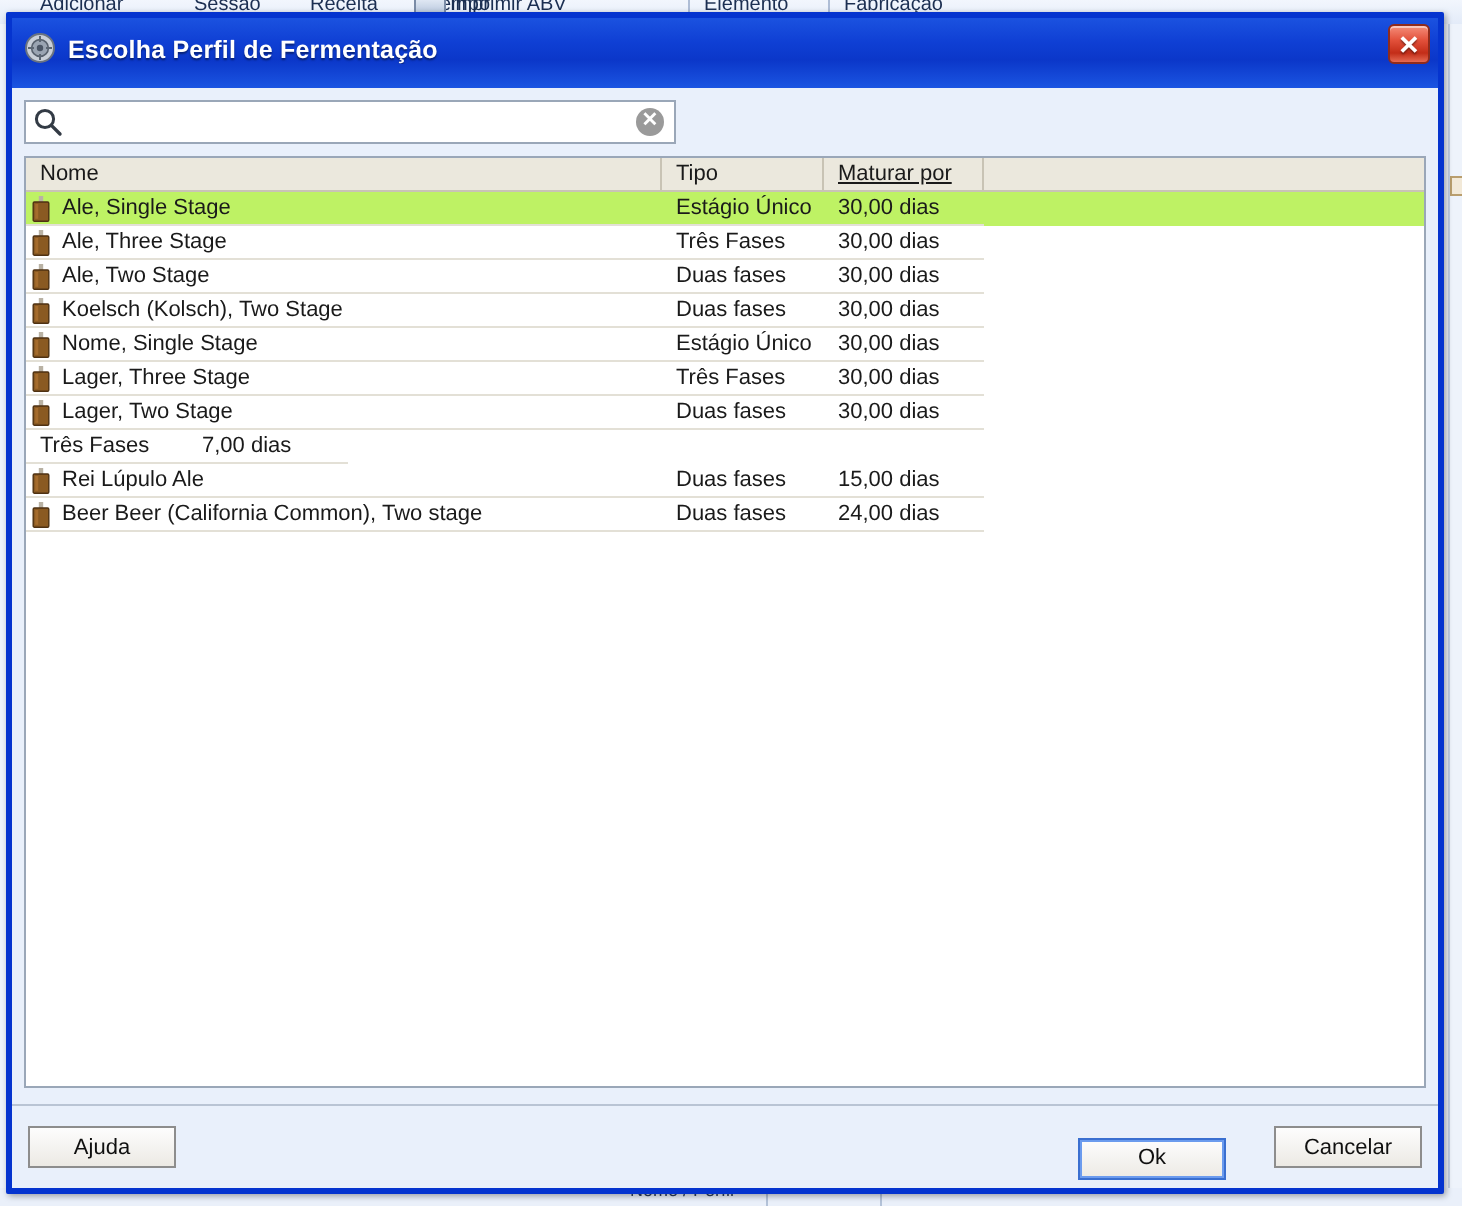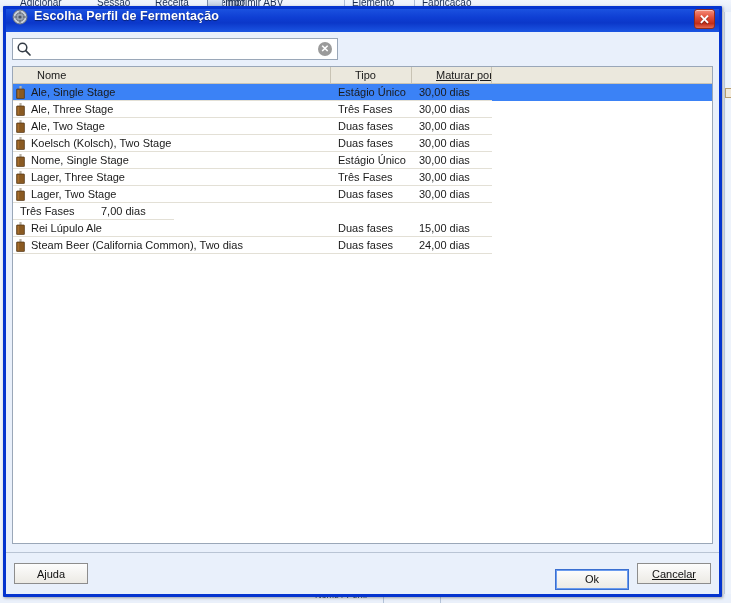--- a/index.html
+++ b/index.html
@@ -99,22 +99,22 @@
     display: flex;
     flex-direction: column;
     box-shadow: 1px 1px 3px rgba(0,0,0,.35);
   }
 
   .titlebar {
     height: 23px;
     min-height: 23px;
     background: linear-gradient(to bottom, #1b52e0 0%, #0f3fd4 35%, #0b37c9 60%, #1b55e2 100%);
     display: flex;
-    align-items: flex-start;
-    padding: 0 2px 0 6px;
+    align-items: flex-end;
+    padding: 0 2px 12px 6px;
     position: relative;
   }
   .title-icon {
     width: 16px; height: 16px;
     margin-right: 6px;
     position: relative;
     flex: 0 0 auto;
   }
   .title-text {
     color: #ffffff;
@@ -217,41 +217,41 @@
     display: flex;
     height: 17px;
     background: #ebe8dd;
     border-bottom: 1px solid #c9c4b6;
     box-sizing: border-box;
     font-size: 11px;
     color: #1a1a1a;
   }
   .hcell {
     box-sizing: border-box;
-    padding: 1px 0 0 24px;
+    padding: 1px 0 0 7px;
     border-right: 1px solid #c8c3b4;
     white-space: nowrap;
     overflow: hidden;
     height: 16px;
     line-height: 15px;
   }
   .hcell.c-name { width: 318px; }
   .hcell.c-type { width: 81px; }
   .hcell.c-mat  { width: 80px; text-decoration: underline; }
   .hcell.c-rest { flex: 1 1 auto; border-right: none; }
 
   .row {
     display: flex;
     height: 17px;
     align-items: center;
     font-size: 11px;
     color: #1a1a1a;
     box-sizing: border-box;
   }
-  .row.selected .cell { background: #3b82f6; }
+  .row.selected .cell { background: #bef264; }
   .row .cell {
     box-sizing: border-box;
     height: 17px;
     line-height: 17px;
     white-space: nowrap;
     overflow: hidden;
     border-bottom: 1px solid #e3e0d6;
   }
   .cell.c-name {
     width: 318px;
@@ -294,21 +294,21 @@
     cursor: pointer;
     padding: 0 10px;
     box-sizing: border-box;
   }
   .btn.default {
     border: 1px solid #3a6fd0;
     box-shadow: 0 0 0 1px #6b9bee inset;
     margin-top: 11px;
   }
   .spacer { flex: 1 1 auto; }
-  .btn + .btn { margin-left: 8px; text-decoration: underline; }
+  .btn + .btn { margin-left: 24px; }
 </style>
 </head>
 <body>
 
 <div id="backdrop">
 
   <div class="bg-toolbar">
     <span class="bg-toolbar-text" style="left:20px;">Adicionar</span>
     <span class="bg-toolbar-text" style="left:97px;">Sessão</span>
     <span class="bg-toolbar-text" style="left:155px;">Receita</span>
@@ -480,21 +480,21 @@
             <div class="cell c-mat">15,00 dias</div>
             <div class="cell c-rest"></div>
           </div>
           <div class="row">
             <div class="cell c-name">
               <span class="bottle-icon"><svg width="9" height="13" viewBox="0 0 9 13">
                   <rect x="3.4" y="0" width="2.2" height="3.2" fill="#b9b2a4"></rect>
                   <rect x="0.6" y="3.0" width="7.8" height="9.6" rx="0.6" fill="#8a5a22" stroke="#4e3112" stroke-width="0.7"></rect>
                   <rect x="1.6" y="4.0" width="1.5" height="7.4" fill="#a9702f" opacity="0.85"></rect>
                 </svg></span>
-              <span>Steam Beer (California Common), Two dias</span>
+              <span>Beer Beer (California Common), Two stage</span>
             </div>
             <div class="cell c-type">Duas fases</div>
             <div class="cell c-mat">24,00 dias</div>
             <div class="cell c-rest"></div>
           </div>
         </div>
     </div>
   </div>
 
   <div class="footer">

